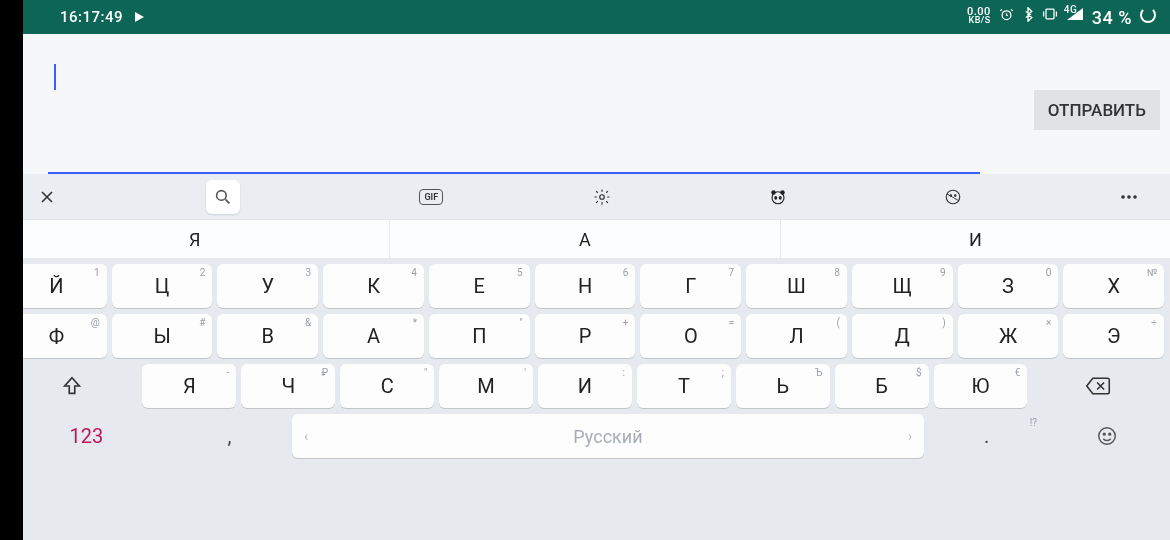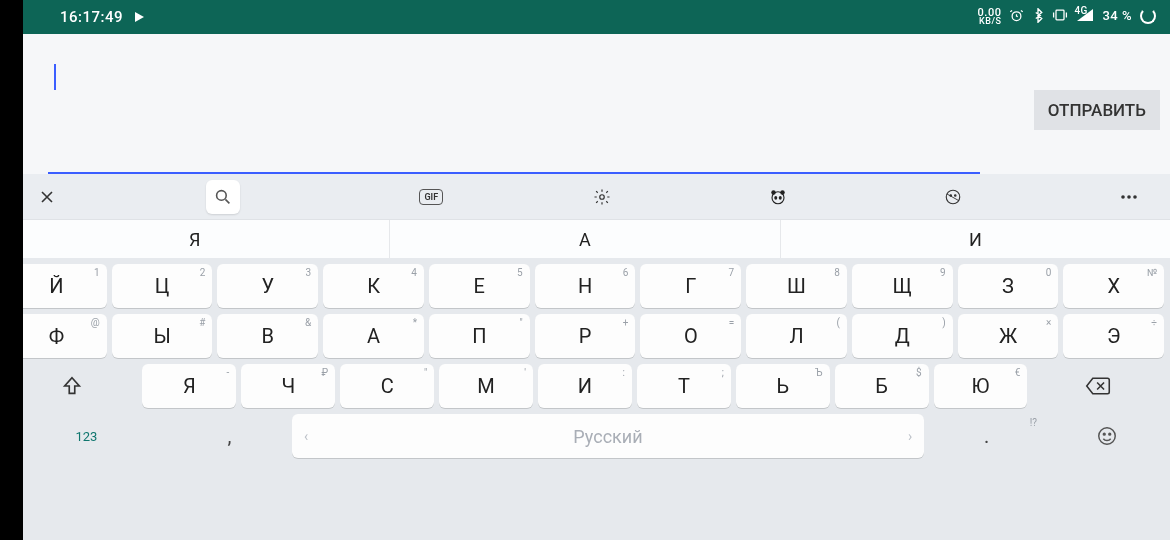--- a/index.html
+++ b/index.html
@@ -8,21 +8,21 @@
   .black-bar { position: absolute; left: 0; top: 0; width: 23px; height: 540px; background: #000; z-index: 50; }
 
   
   .status-bar { height: 34px; background: #0d6556; color: #fff; display: flex; align-items: center; justify-content: space-between; padding: 0 14px 0 60px; font-size: 14px; font-weight: 500; letter-spacing: 0.5px; }
   .status-left { display: flex; align-items: center; gap: 10px; }
   .status-right { display: flex; align-items: flex-start; gap: 8px; }
   .status-time { font-size: 15px; }
   .status-kbs { font-size: 9px; line-height: 9px; text-align: right; }
   .status-kbs .top { font-size: 11px; }
   .status-icon { display: inline-flex; align-items: center; justify-content: center; }
-  .status-battery { font-size: 13px; }
+  .status-battery { font-size: 18px; }
   .status-spinner { width: 16px; height: 16px; border: 2px solid #fff; border-top-color: transparent; border-radius: 50%; }
 
   
   .input-area { background: #f6f7f9; display: flex; align-items: center; padding: 12px 10px 0 48px; gap: 8px; height: 140px; position: relative; }
   .text-field-wrap { flex: 1; position: relative; height: 100%; }
   .text-field { width: 100%; height: 100%; border: none; background: transparent; font-size: 18px; padding: 6px 4px; outline: none; }
   .text-cursor { position: absolute; left: 6px; top: 18px; width: 2px; height: 26px; background: #3b5eff; }
   .text-underline { position: absolute; left: 48px; right: 190px; bottom: 0; height: 2px; background: #3b5eff; }
   .send-btn { background: #e0e2e6; color: #333; border: none; padding: 10px 14px; font-size: 17px; font-weight: 500; cursor: pointer; align-self: center; margin-left: 24px; }
 
@@ -37,21 +37,21 @@
   .suggest:last-child { border-right: none; }
 
   
   .kb { flex: 1; background: #e6e9ed; padding: 6px 6px 8px 6px; display: flex; flex-direction: column; gap: 6px; }
   .kb-row { display: flex; gap: 5px; }
   .key { flex: 1; position: relative; background: #fdfdfd; border-radius: 6px; box-shadow: 0 1px 0 rgba(0,0,0,0.15); height: 44px; display: flex; align-items: center; justify-content: center; font-size: 20px; color: #222; cursor: pointer; user-select: none; }
   .key .main { font-size: 20px; }
   .key .alt { position: absolute; top: 3px; right: 7px; font-size: 10px; color: #9aa0a8; }
   .key-shift, .key-back { flex: 1.4; background: transparent; box-shadow: none; }
   .kb-row4 { align-items: center; }
-  .key-123 { flex: 1.4; background: transparent; box-shadow: none; font-size: 13px; color: #0f766e; }
+  .key-123 { flex: 1.4; background: transparent; box-shadow: none; font-size: 20px; color: #be185d; }
   .key-comma { flex: 1; background: transparent; box-shadow: none; font-size: 20px; color: #444; position: relative; }
   .key-period { flex: 1; background: transparent; box-shadow: none; font-size: 20px; color: #444; position: relative; }
   .key-emoji { flex: 1; background: transparent; box-shadow: none; }
   .key-space { flex: 5.5; background: #fdfdfd; color: #a9aeb6; font-size: 18px; position: relative; }
   .space-chevron { position: absolute; top: 50%; transform: translateY(-50%); color: #bcc1c8; font-size: 14px; }
   .space-chevron.left { left: 12px; }
   .space-chevron.right { right: 12px; }
 
   svg { display: block; }
 </style>

